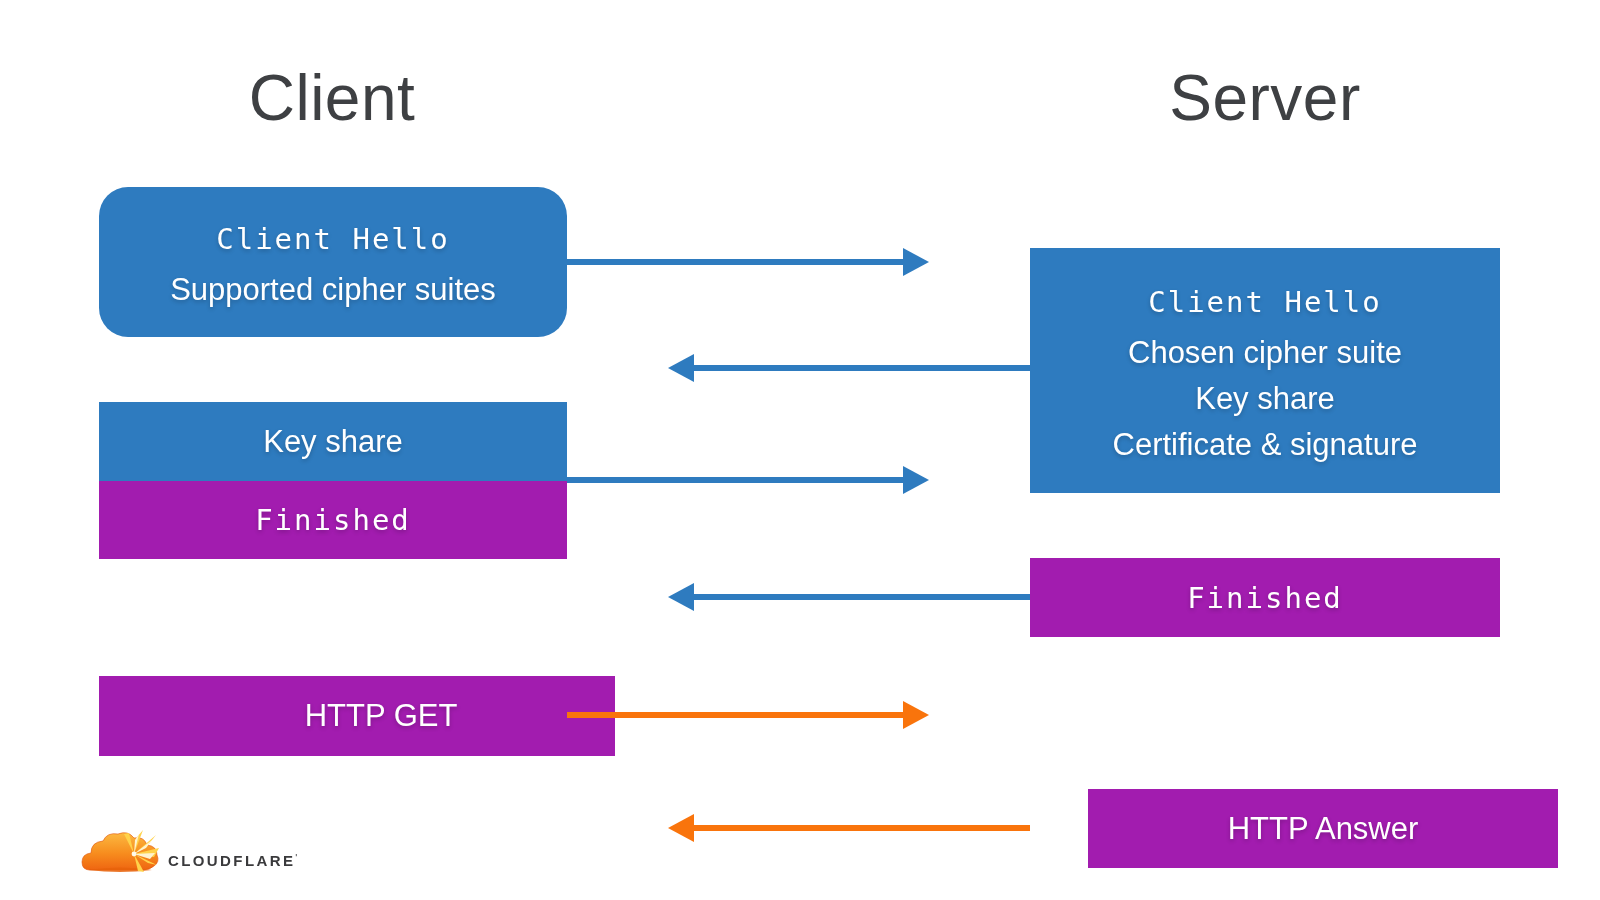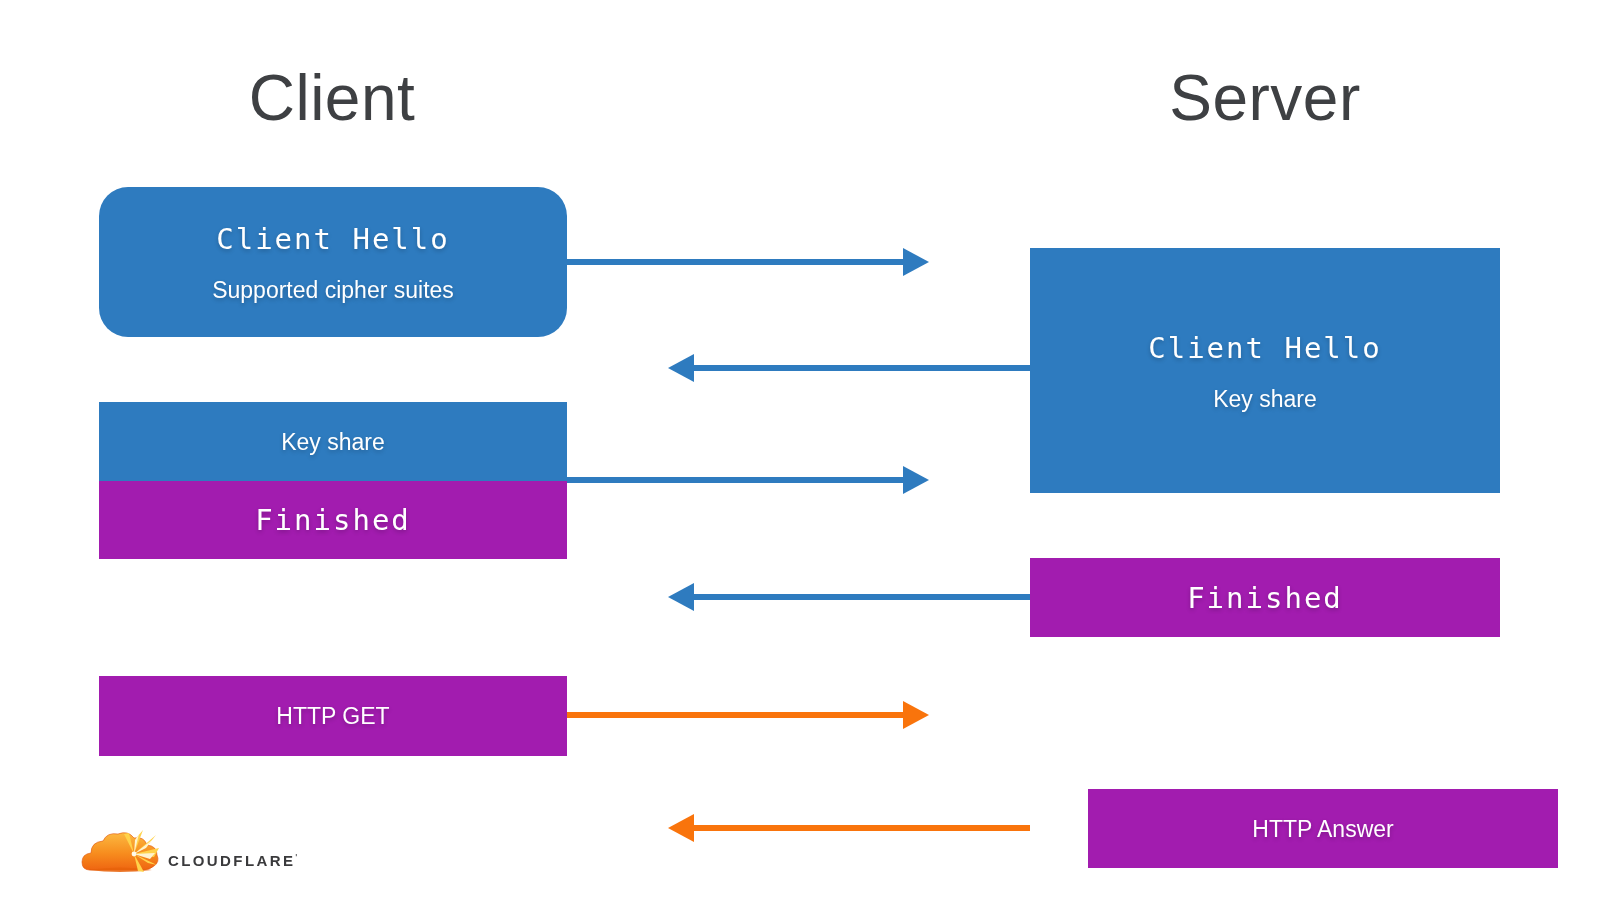--- a/index.html
+++ b/index.html
@@ -24,26 +24,26 @@
     color:#ffffff; text-shadow:0 2px 4px rgba(0,0,0,0.22);
     text-align:center;
   }
   .blue-bg  { background:#2e7bbf; }
   .orange-bg{ background:#a21caf;align-items:center; }
 
   .mono-line {
     font-family:"DejaVu Sans Mono", monospace;
     font-size:29px; letter-spacing:2px; line-height:56px; font-weight:400;
   }
-  .sans-line { font-size:23px; line-height:46px; font-weight:400; }
+  .sans-line { font-size:31px; line-height:46px; font-weight:400; }
 
   .box-client-hello { left:99px;  top:187px; width:468px; height:150px;border-radius:29px; }
   .box-key-share    { left:99px;  top:402px; width:468px; height:79px;  }
   .box-client-fin   { left:99px;  top:481px; width:468px; height:78px;  }
-  .box-http-get     { left:99px;  top:676px; width:468px; height:80px;  }
+  .box-http-get     { left:99px;  top:676px; width:468px; height:80px;padding-left:48px;  }
   .box-server-hello { left:1030px; top:248px; width:470px; height:245px; }
   .box-server-fin   { left:1030px; top:558px; width:470px; height:79px;  }
   .box-http-answer  { left:1088px; top:789px; width:470px; height:79px;  }
 
   
   .arrow { position:absolute; height:28px; }
   .arrow .shaft { position:absolute; top:11px; height:6px; background:currentColor; }
   .arrow.dir-right .shaft { left:0; right:24px; }
   .arrow.dir-left  .shaft { left:24px; right:0; }
   .arrow .head {
@@ -93,21 +93,23 @@
   <div class="box orange-bg box-client-fin">
     <div class="mono-line">Finished</div>
   </div>
 
   <div class="box orange-bg box-http-get">
     <div class="sans-line">HTTP GET</div>
   </div>
 
   <div class="box blue-bg box-server-hello">
     <div class="mono-line">Client Hello</div>
+    <div class="sans-line">Chosen cipher suite</div>
     <div class="sans-line">Key share</div>
+    <div class="sans-line">Certificate &amp; signature</div>
   </div>
 
   <div class="box orange-bg box-server-fin">
     <div class="mono-line">Finished</div>
   </div>
 
   <div class="box orange-bg box-http-answer">
     <div class="sans-line">HTTP Answer</div>
   </div>
 

